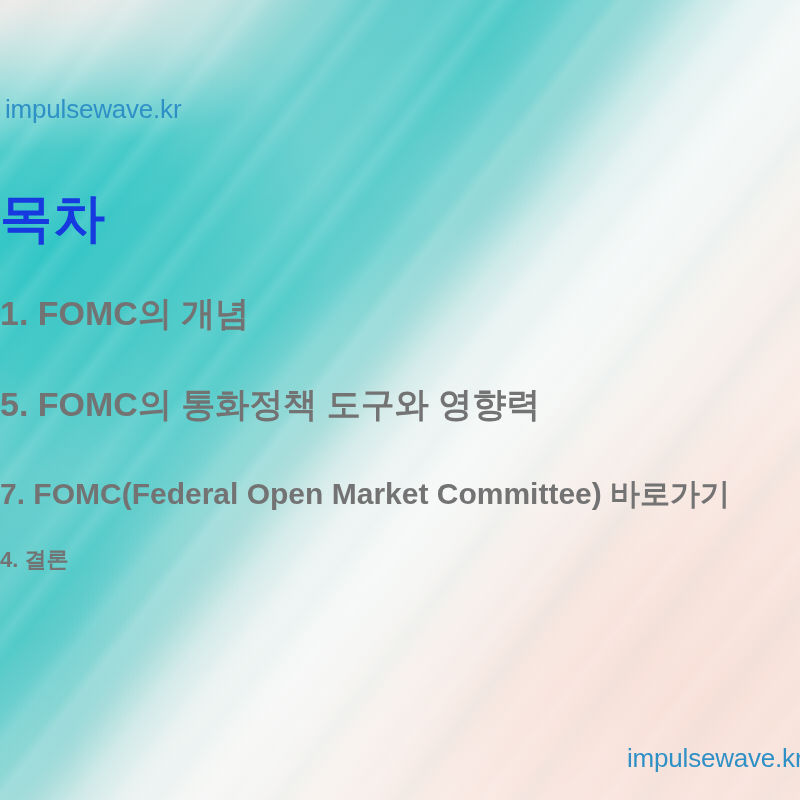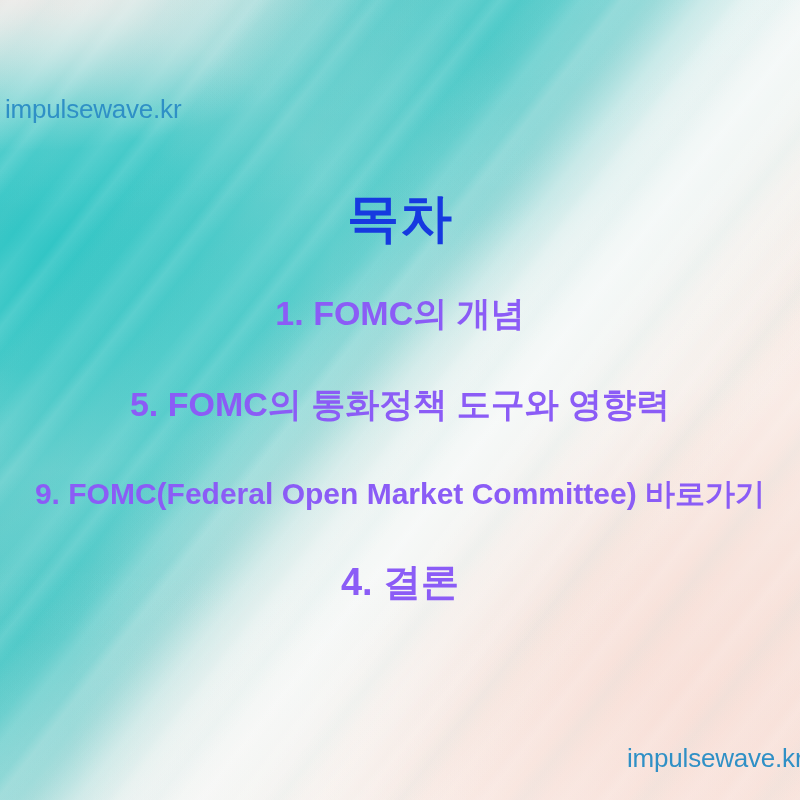--- a/index.html
+++ b/index.html
@@ -127,43 +127,42 @@
     top: 0; left: 0;
     width: 800px;
     height: 800px;
   }
 
   .toc-title {
     position: absolute;
     left: 0;
     width: 800px;
     top: 192px;
-    text-align: center;
+    text-align: left;
     font-size: 52px;
     font-weight: bold;
     color: #1639e0;
     letter-spacing: 1px;
     line-height: 1.0;
   }
 
   .toc-item {
     position: absolute;
     left: 0;
     width: 800px;
-    text-align: center;
     font-weight: bold;
-    color: #8b5cf6;
+    color: #737373;
     line-height: 1.0;
     white-space: nowrap;
   }
 
   .toc-item-1 { top: 296px; font-size: 34px; }
   .toc-item-2 { top: 387px; font-size: 34px; }
   .toc-item-3 { top: 479px; font-size: 30px; }
-  .toc-item-4 { top: 563px; font-size: 38px; }
+  .toc-item-4 { top: 549px; font-size: 22px; }
 
   .watermark {
     position: absolute;
     font-size: 26px;
     font-weight: normal;
     color: #2f90c6;
     white-space: nowrap;
     letter-spacing: -0.2px;
     margin-top: 40px;
   }
@@ -196,20 +195,20 @@
   <div class="content">
 
     <div class="watermark watermark-top">impulsewave.kr</div>
 
     <div class="toc-title">목차</div>
 
     <div class="toc-item toc-item-1">1. FOMC의 개념</div>
 
     <div class="toc-item toc-item-2">5. FOMC의 통화정책 도구와 영향력</div>
 
-    <div class="toc-item toc-item-3">9. FOMC(Federal Open Market Committee) 바로가기</div>
+    <div class="toc-item toc-item-3">7. FOMC(Federal Open Market Committee) 바로가기</div>
 
     <div class="toc-item toc-item-4">4. 결론</div>
 
     <div class="watermark watermark-bottom">impulsewave.kr</div>
 
   </div>
 </div>
 
 </body></html>

